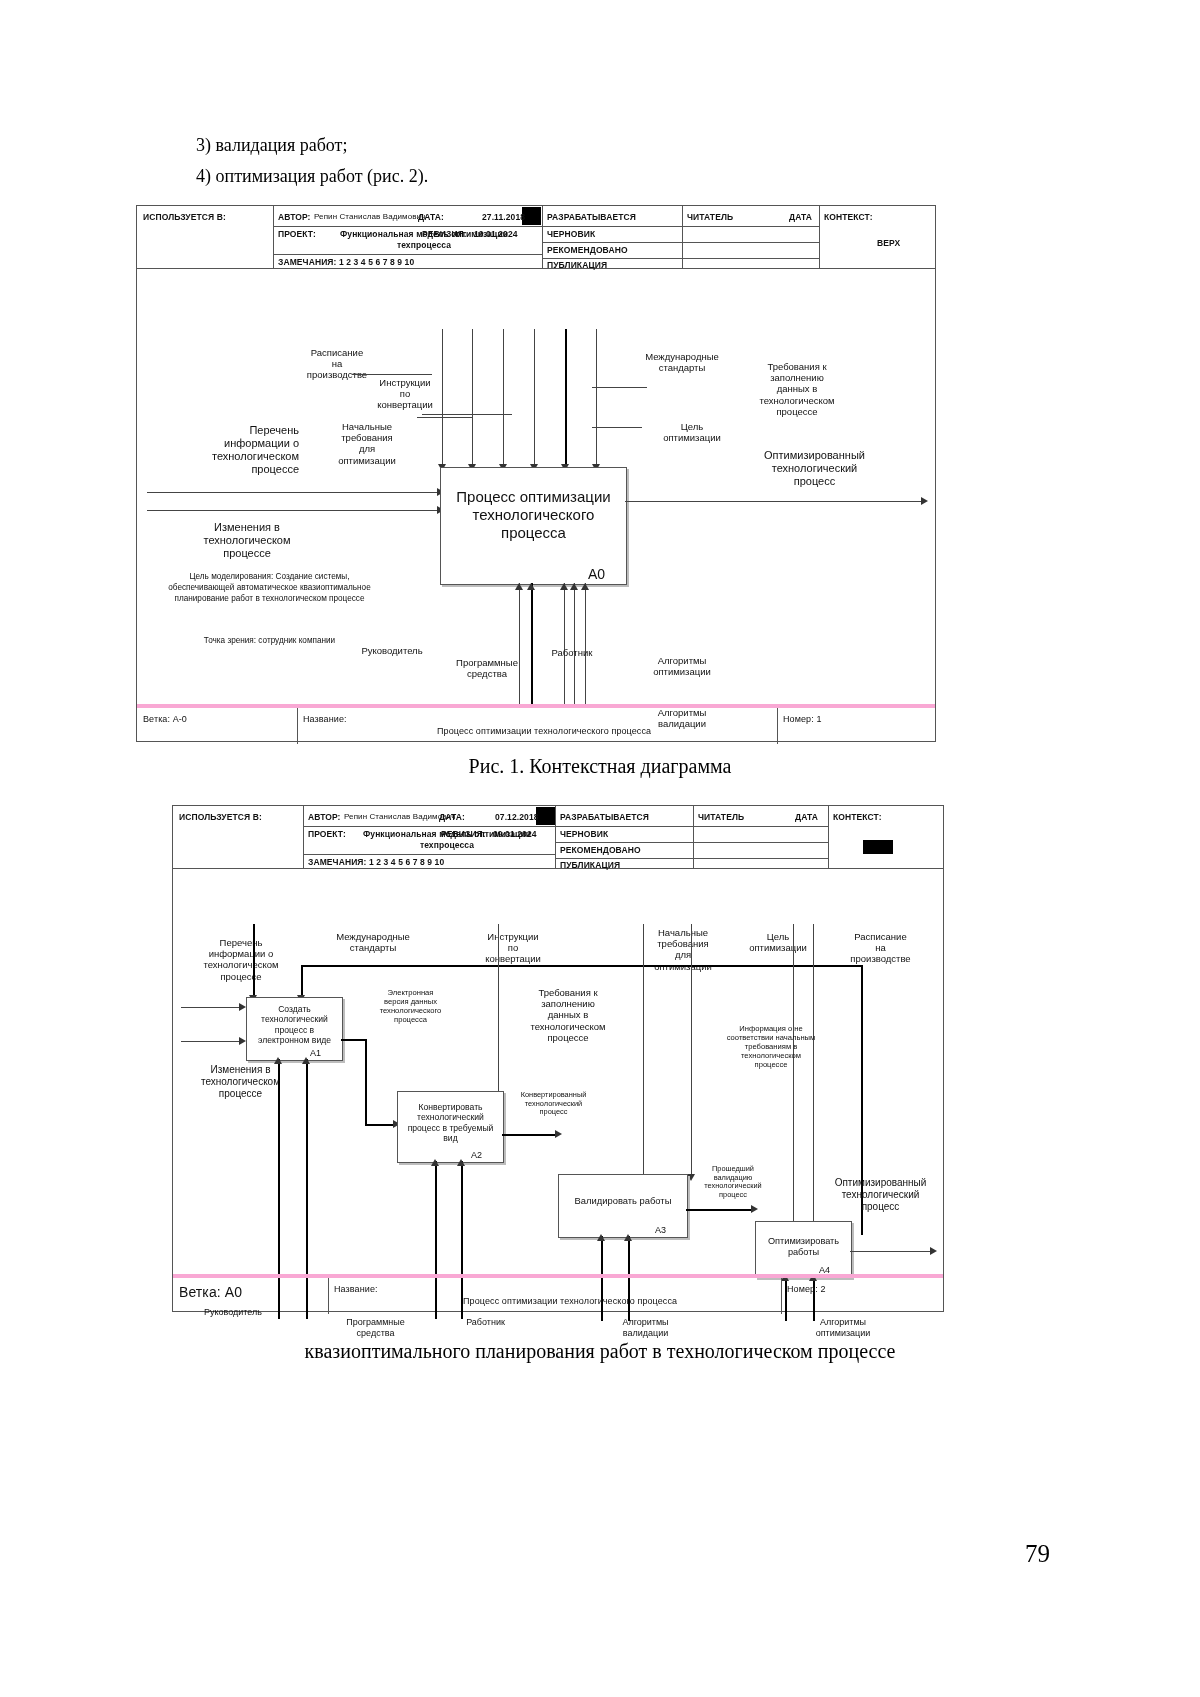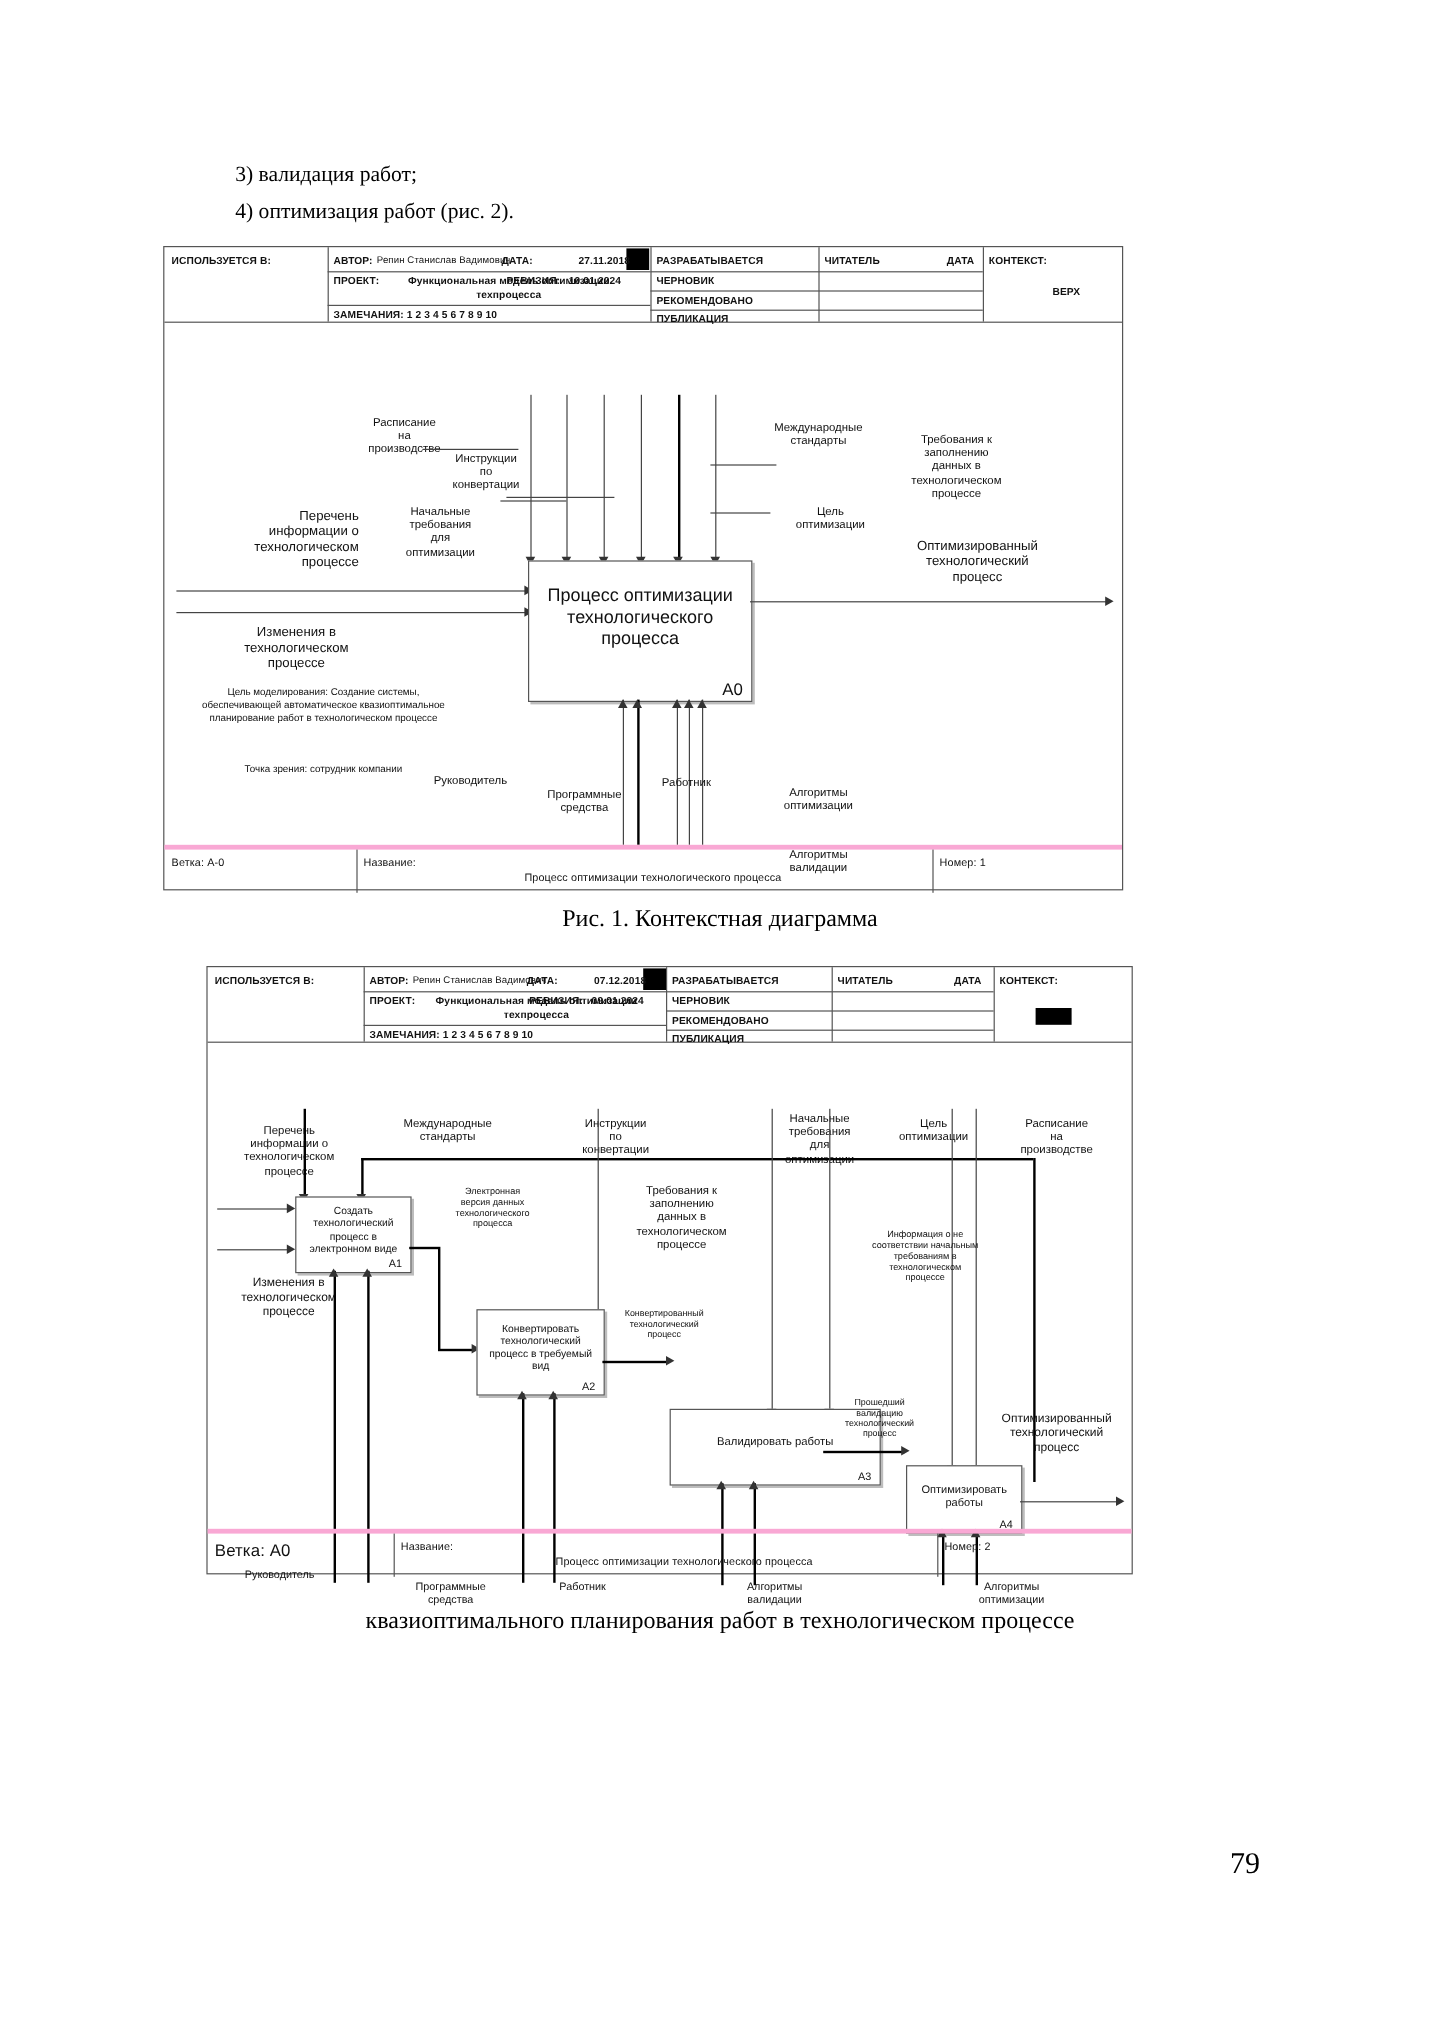--- a/index.html
+++ b/index.html
@@ -35,21 +35,21 @@
   .ah{position:absolute;width:0;height:0;}
   .ah.down{border-left:4px solid transparent;border-right:4px solid transparent;border-top:7px solid #333;}
   .ah.up{border-left:4px solid transparent;border-right:4px solid transparent;border-bottom:7px solid #333;}
   .ah.right{border-top:4px solid transparent;border-bottom:4px solid transparent;border-left:7px solid #333;}
   .lbl{position:absolute;text-align:center;line-height:1.18;color:#111;
        font-family:Liberation Sans, sans-serif;}
   .box{position:absolute;border:1px solid #555;background:#fff;
        box-shadow:2px 2px 0 0 #bdbdbd;}
   .box .btxt{position:absolute;left:0;right:0;text-align:center;
              font-family:"Liberation Sans", sans-serif;line-height:1.2;color:#111;}
-  .box .bid{position:absolute;right:7px;bottom:2px;font-size:11px;
+  .box .bid{position:absolute;right:21px;bottom:2px;font-size:11px;
             font-family:"Liberation Sans", sans-serif;color:#111;}
 
   .caption{position:absolute;text-align:center;width:100%;
            font-family:"Liberation Serif", serif;font-size:20px;line-height:29px;}
 
   .footer{position:absolute;left:0;width:100%;text-align:center;
           font-family:"Liberation Serif", serif;font-style:italic;font-size:17.5px;line-height:25px;}
   .pageno{position:absolute;right:150px;top:1540px;font-family:"Liberation Serif", serif;font-size:25px;}
 </style>
 </head>
@@ -327,21 +327,21 @@
 данных в
 технологическом
 процессе</div>
 
       <div class="arrow" style="left:329px;top:265px;width:55px;height:2px;background:#000;"></div>
       <div class="ah right" style="left:382px;top:261px;"></div>
       <div class="lbl" style="left:328px;top:222px;width:105px;font-size:7.4px;white-space:pre-line;">Конвертированный
 технологический
 процесс</div>
 
-      <div class="box" style="left:385px;top:305px;width:128px;height:62px;padding-left:46px;">
+      <div class="box" style="left:385px;top:305px;width:128px;height:62px;">
         <div class="btxt" style="top:20px;font-size:9.4px;white-space:pre-line;">Валидировать работы</div>
         <div class="bid" style="font-size:9px;">A3</div>
       </div>
 
       <div class="arrow" style="left:513px;top:340px;width:68px;height:2px;background:#000;"></div>
       <div class="ah right" style="left:578px;top:336px;"></div>
       <div class="lbl" style="left:510px;top:296px;width:100px;font-size:7.4px;white-space:pre-line;">Прошедший
 валидацию
 технологический
 процесс</div>

